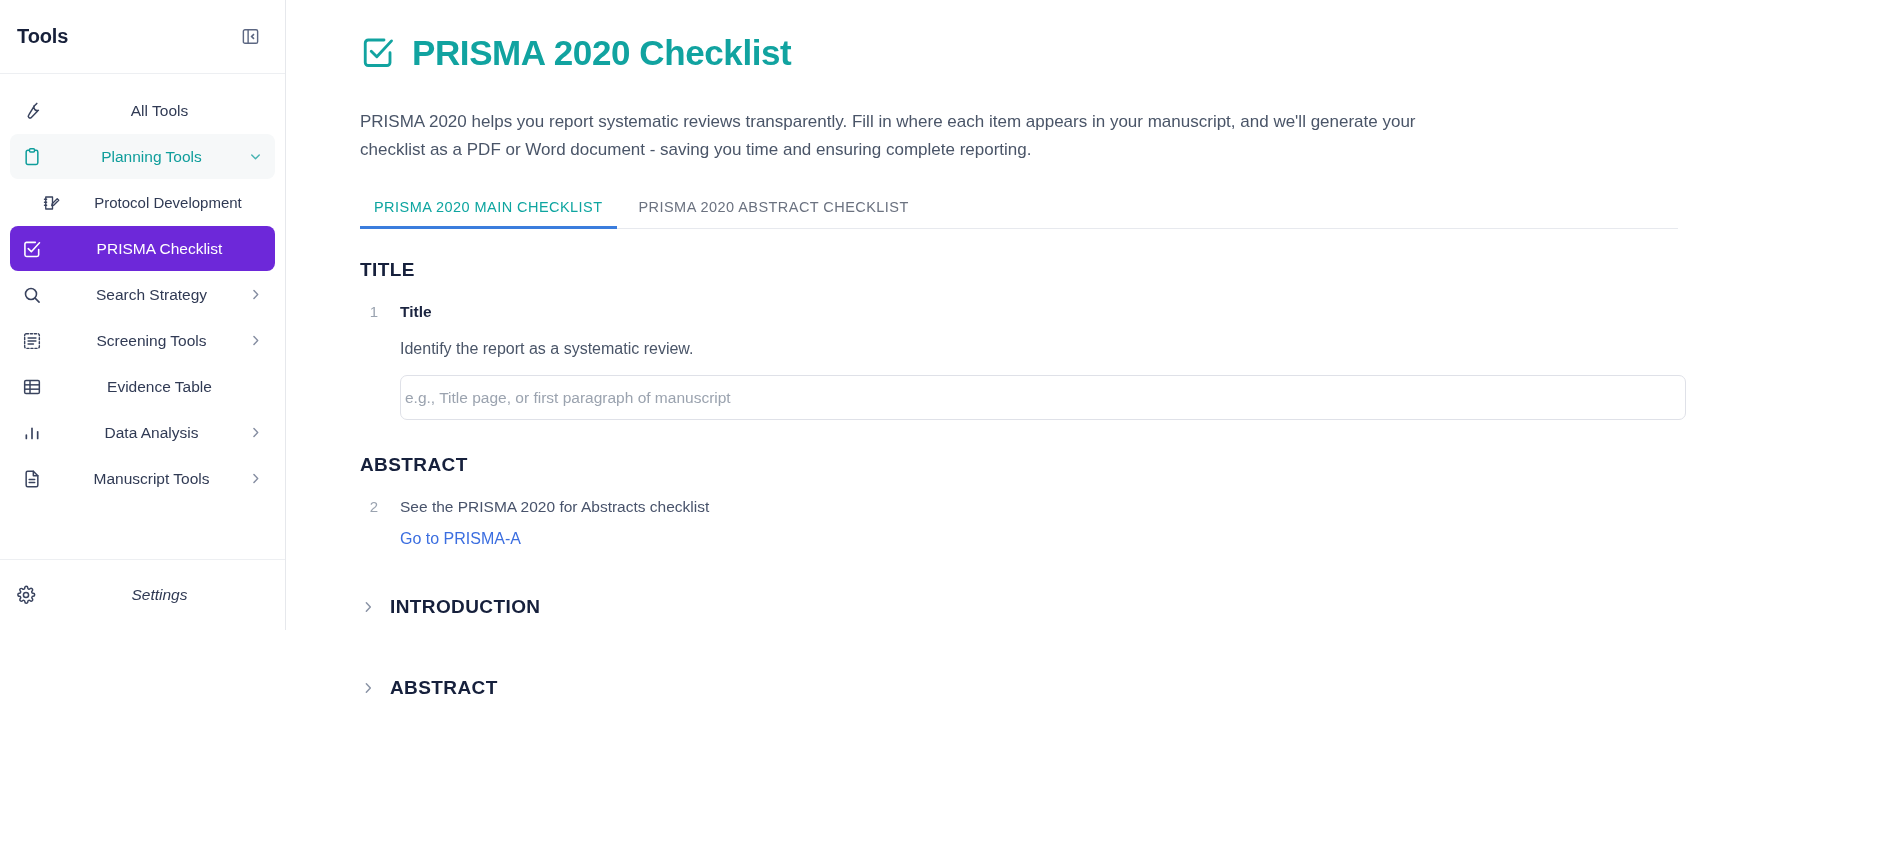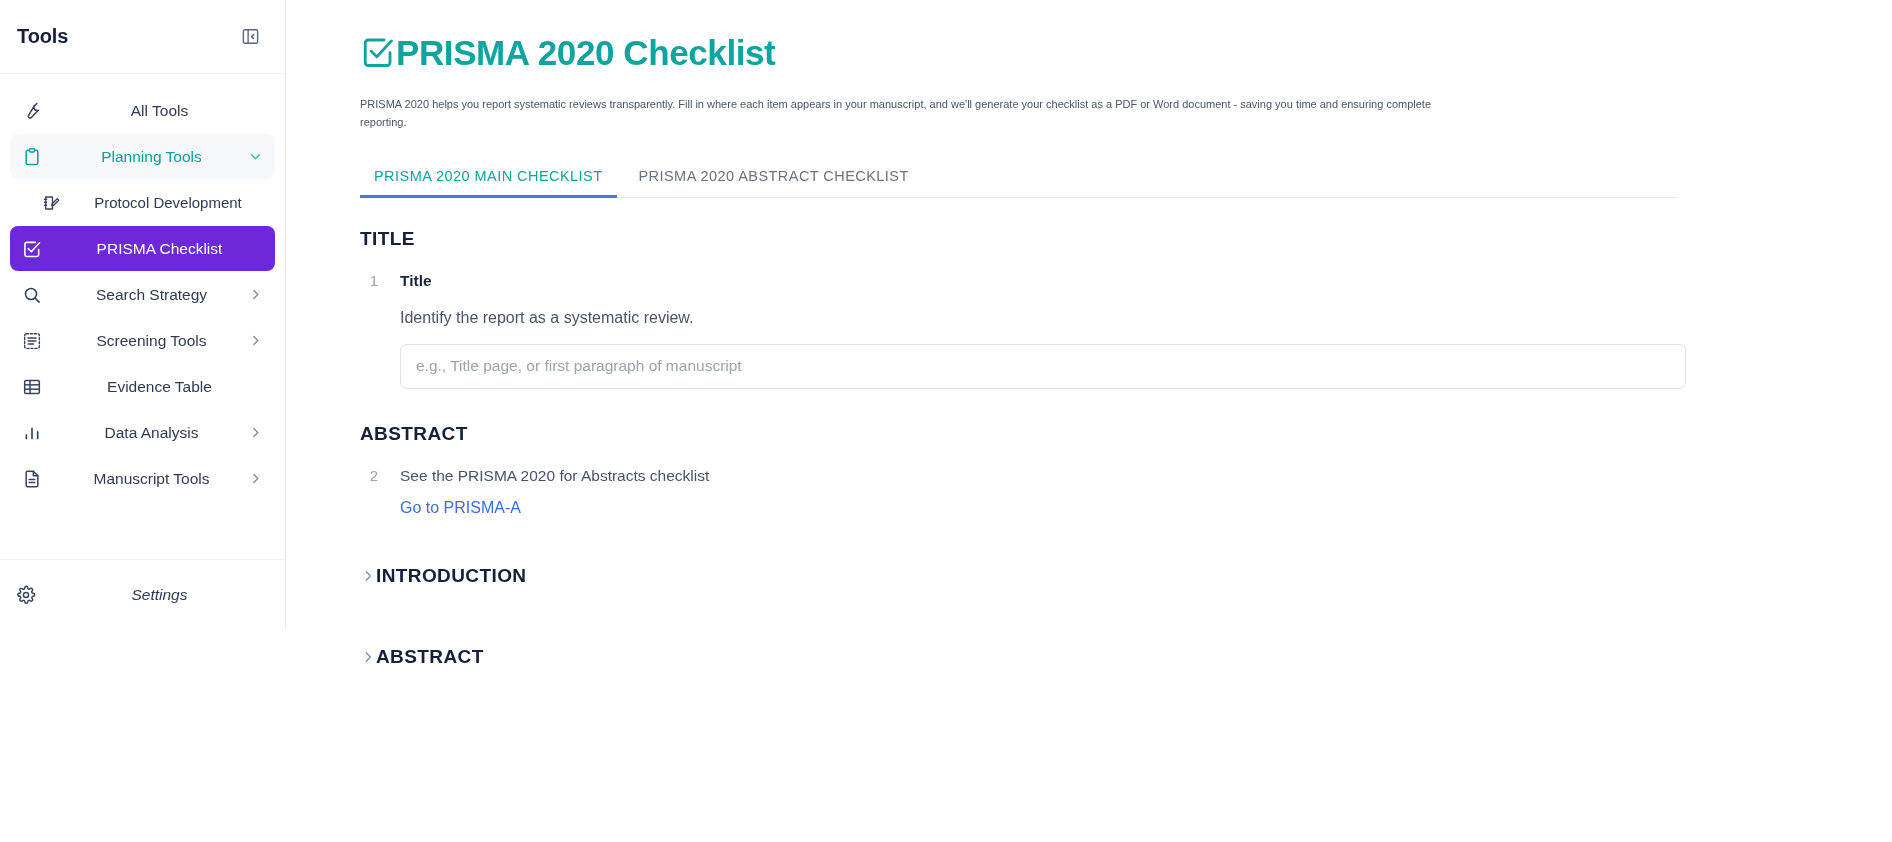--- a/index.html
+++ b/index.html
@@ -104,32 +104,32 @@
     overflow: hidden;
     padding: 0;
     position: relative;
     background: #fff;
   }
   .main-inner { padding: 34px 60px 0 74px; max-width: 1606px; }
 
   .page-title {
     display: flex;
     align-items: center;
-    gap: 0;
-    margin: 0 0 26px 0;
+    gap: 16px;
+    margin: 0 0 38px 0;
   }
   .page-title .t {
     font-size: 35px;
     font-weight: bold;
     color: #11a3a0;
     letter-spacing: -0.4px;
     line-height: 1;
   }
   .intro {
-    font-size: 11px;
+    font-size: 17px;
     line-height: 1.62;
     color: #4a5568;
     max-width: 1120px;
     margin: 0 16px 30px 0;
   }
 
   
   .tabs {
     display: flex;
     align-items: flex-start;
@@ -196,35 +196,36 @@
     color: #3b6ee0;
     cursor: pointer;
     display: inline-block;
   }
   .fld {
     display: block;
     width: 1286px;
     height: 45px;
     border: 1px solid #dfe1e8;
     border-radius: 7px;
-    padding: 0 15px;
+    padding: 0 4px;
     font-size: 15.5px;
     font-family: inherit;
     color: #2d3748;
     background: #fff;
     outline: none;
   }
   .fld::placeholder { color: #9ba3af; }
 
   .sec-block { margin-bottom: 34px; }
   .sec-block.abstract { margin-bottom: 40px; }
 
   .collapsed {
     display: flex;
     align-items: center;
+    gap: 14px;
     padding: 8px 0;
     margin-bottom: 43px;
     cursor: pointer;
     user-select: none;
   }
   .collapsed .ctitle {
     font-size: 19px;
     font-weight: bold;
     color: #16203c;
     letter-spacing: .4px;

